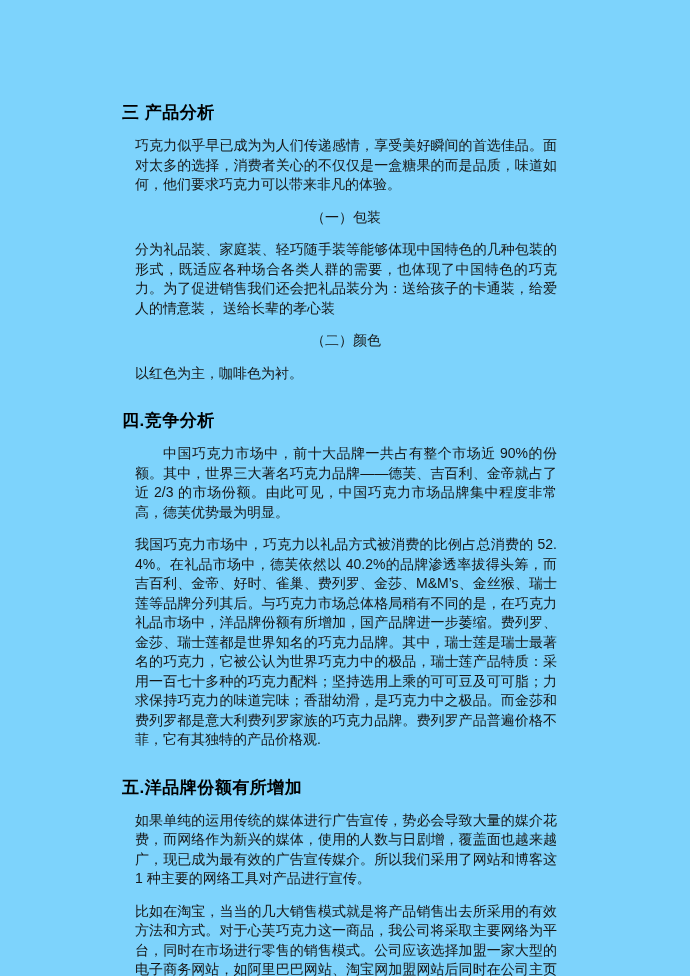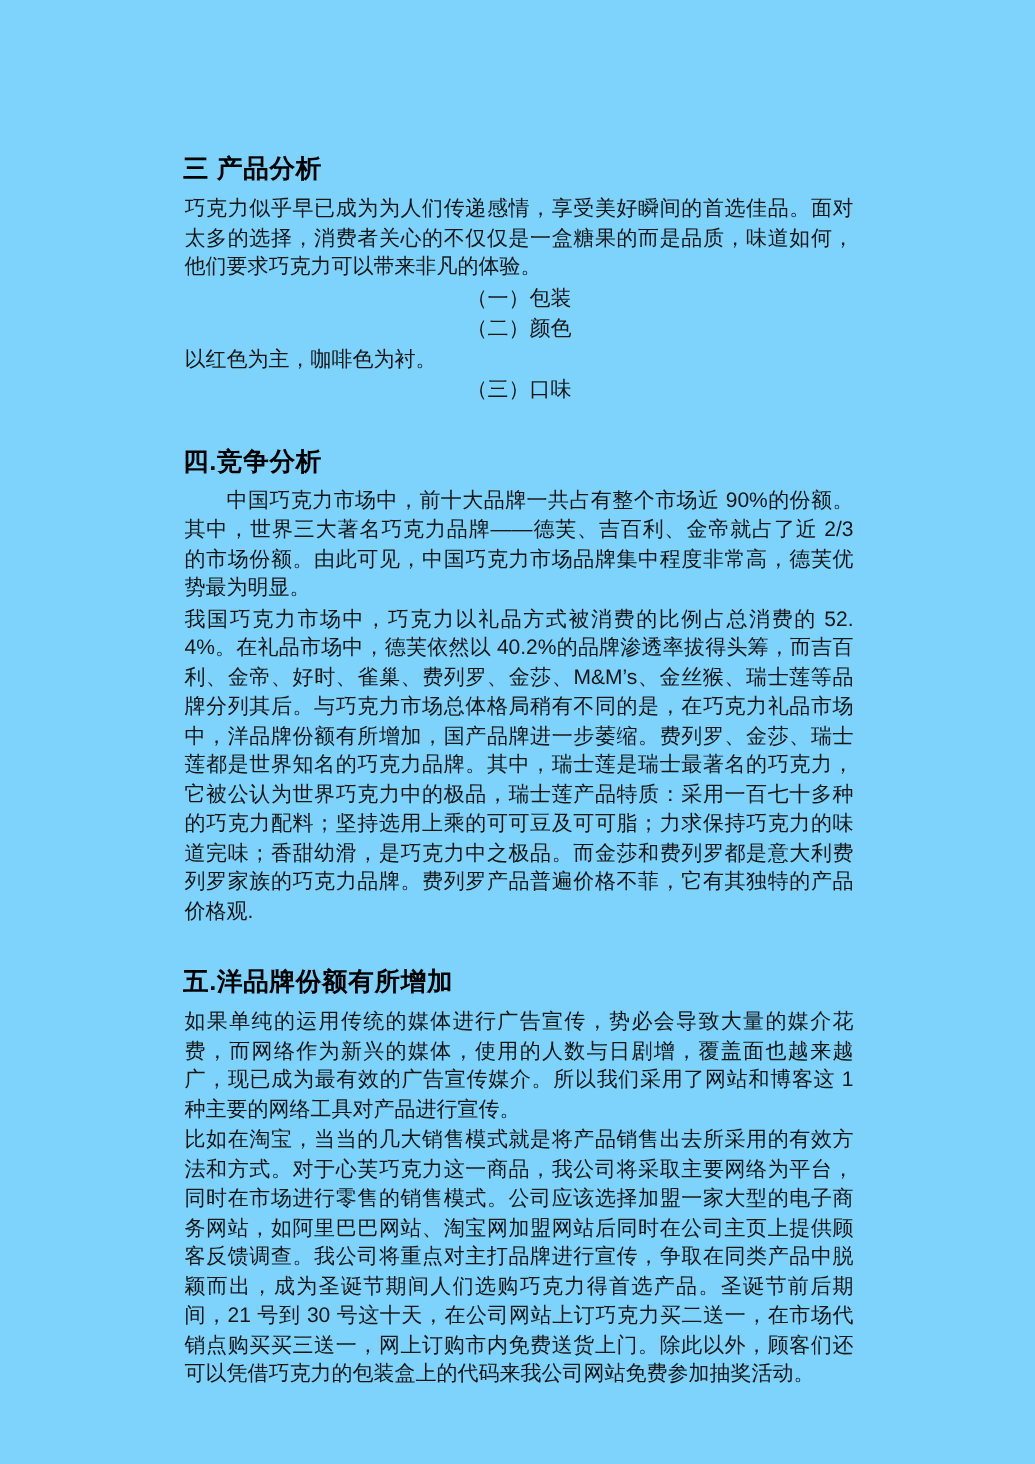--- a/index.html
+++ b/index.html
@@ -30,43 +30,43 @@
     margin: 0 0 6px 0;
     letter-spacing: 0.5px;
   }
   section + section h2.doc-heading,
   h2.spaced {
     margin-top: 28px;
   }
   p {
     font-size: 14px;
     line-height: 19.5px;
-    margin: 1px;
+    margin: 13px;
     text-align: justify;
     word-break: break-all;
   }
   p.sub {
     text-align: center;
   }
   p.indent {
     text-indent: 2em;
   }
 </style>
 </head>
 <body>
 
 <div class="page">
 
   <section>
     <h2 class="doc-heading">三 产品分析</h2>
     <p>巧克力似乎早已成为为人们传递感情，享受美好瞬间的首选佳品。面对太多的选择，消费者关心的不仅仅是一盒糖果的而是品质，味道如何，他们要求巧克力可以带来非凡的体验。</p>
     <p class="sub">（一）包装</p>
+    <p>分为礼品装、家庭装、轻巧随手装等能够体现中国特色的几种包装的形式，既适应各种场合各类人群的需要，也体现了中国特色的巧克力。为了促进销售我们还会把礼品装分为：送给孩子的卡通装，给爱人的情意装， 送给长辈的孝心装</p>
     <p class="sub">（二）颜色</p>
     <p>以红色为主，咖啡色为衬。</p>
-    <p class="sub">（三）口味</p>
   </section>
 
   <section>
     <h2 class="doc-heading spaced">四.竞争分析</h2>
     <p class="indent">中国巧克力市场中，前十大品牌一共占有整个市场近 90%的份额。其中，世界三大著名巧克力品牌——德芙、吉百利、金帝就占了近 2/3 的市场份额。由此可见，中国巧克力市场品牌集中程度非常高，德芙优势最为明显。</p>
     <p>我国巧克力市场中，巧克力以礼品方式被消费的比例占总消费的 52.4%。在礼品市场中，德芙依然以 40.2%的品牌渗透率拔得头筹，而吉百利、金帝、好时、雀巢、费列罗、金莎、M&amp;M’s、金丝猴、瑞士莲等品牌分列其后。与巧克力市场总体格局稍有不同的是，在巧克力礼品市场中，洋品牌份额有所增加，国产品牌进一步萎缩。费列罗、金莎、瑞士莲都是世界知名的巧克力品牌。其中，瑞士莲是瑞士最著名的巧克力，它被公认为世界巧克力中的极品，瑞士莲产品特质：采用一百七十多种的巧克力配料；坚持选用上乘的可可豆及可可脂；力求保持巧克力的味道完味；香甜幼滑，是巧克力中之极品。而金莎和费列罗都是意大利费列罗家族的巧克力品牌。费列罗产品普遍价格不菲，它有其独特的产品价格观.</p>
   </section>
 
   <section>
     <h2 class="doc-heading spaced">五.洋品牌份额有所增加</h2>

